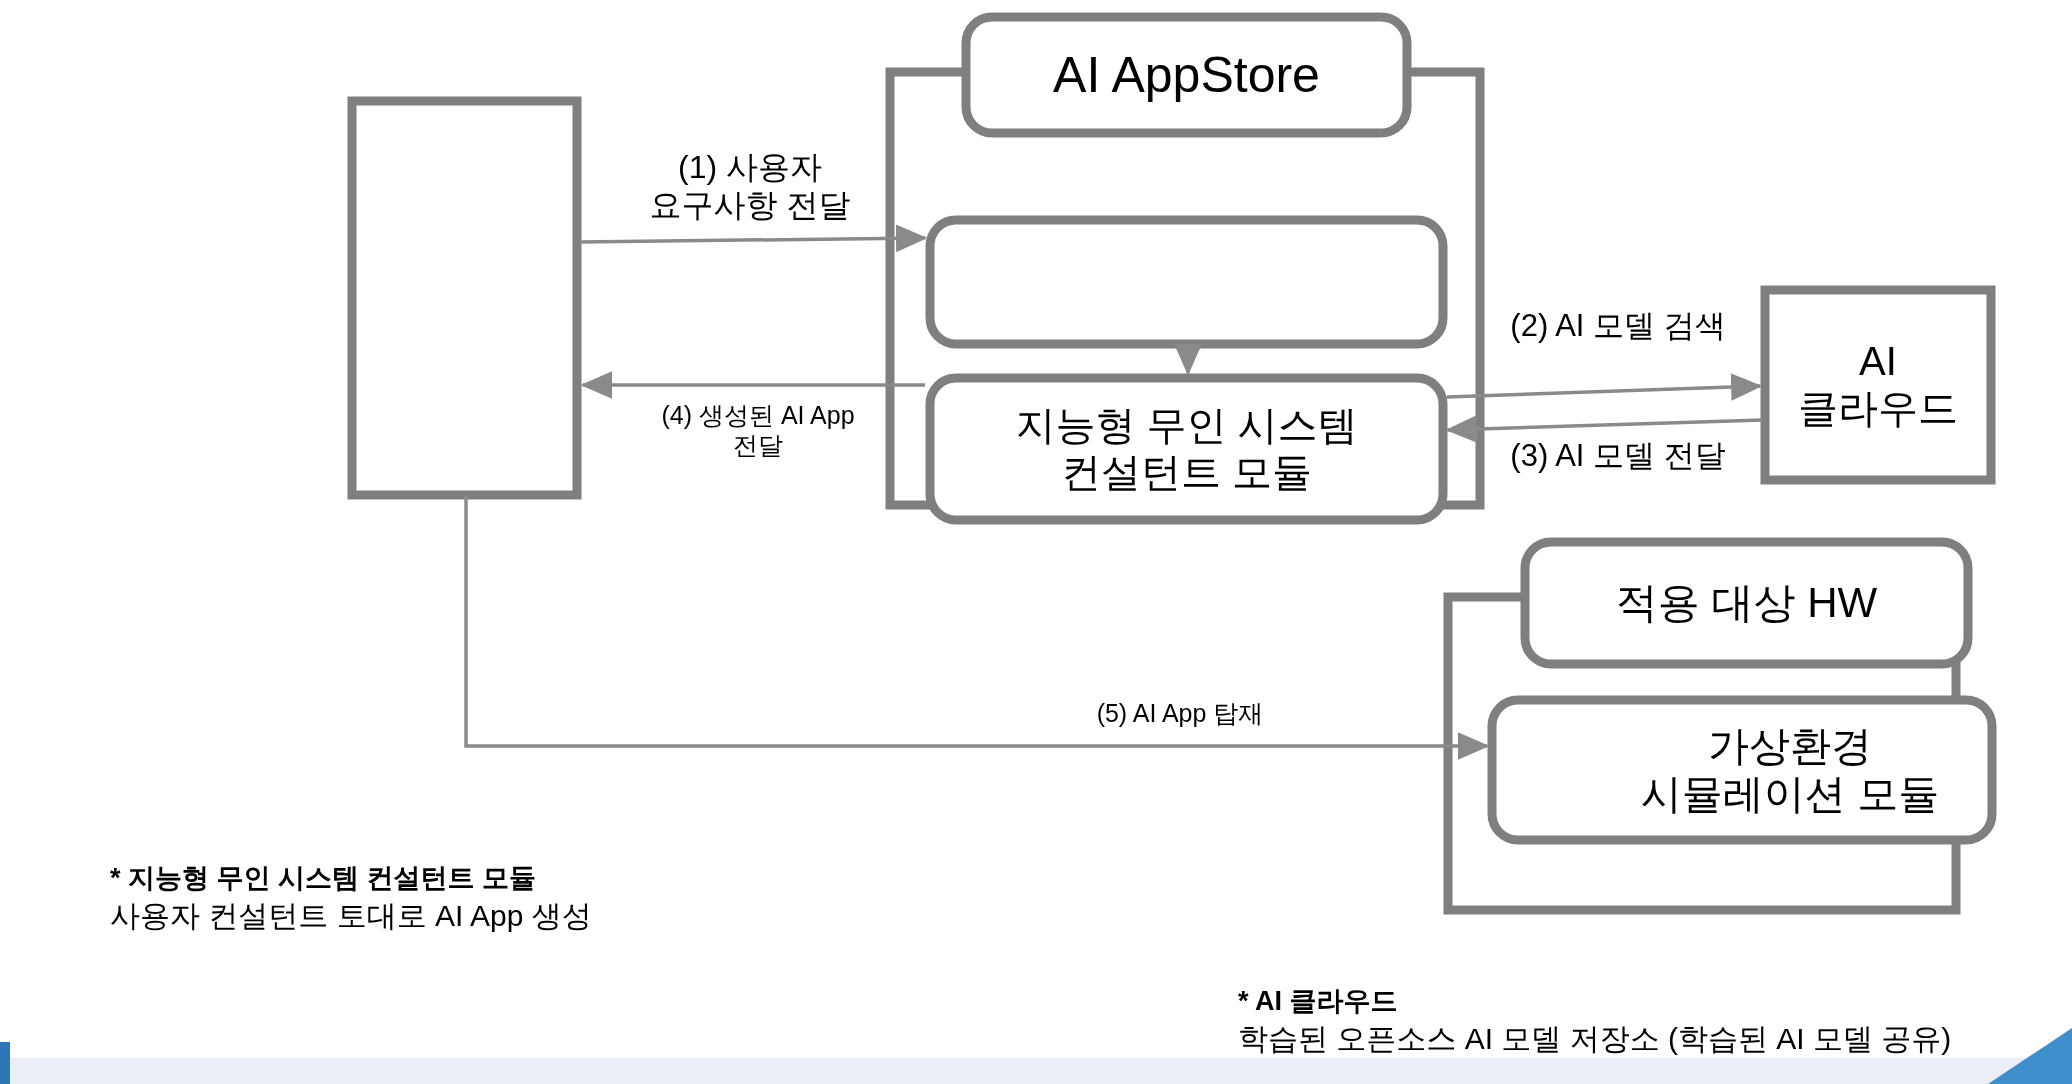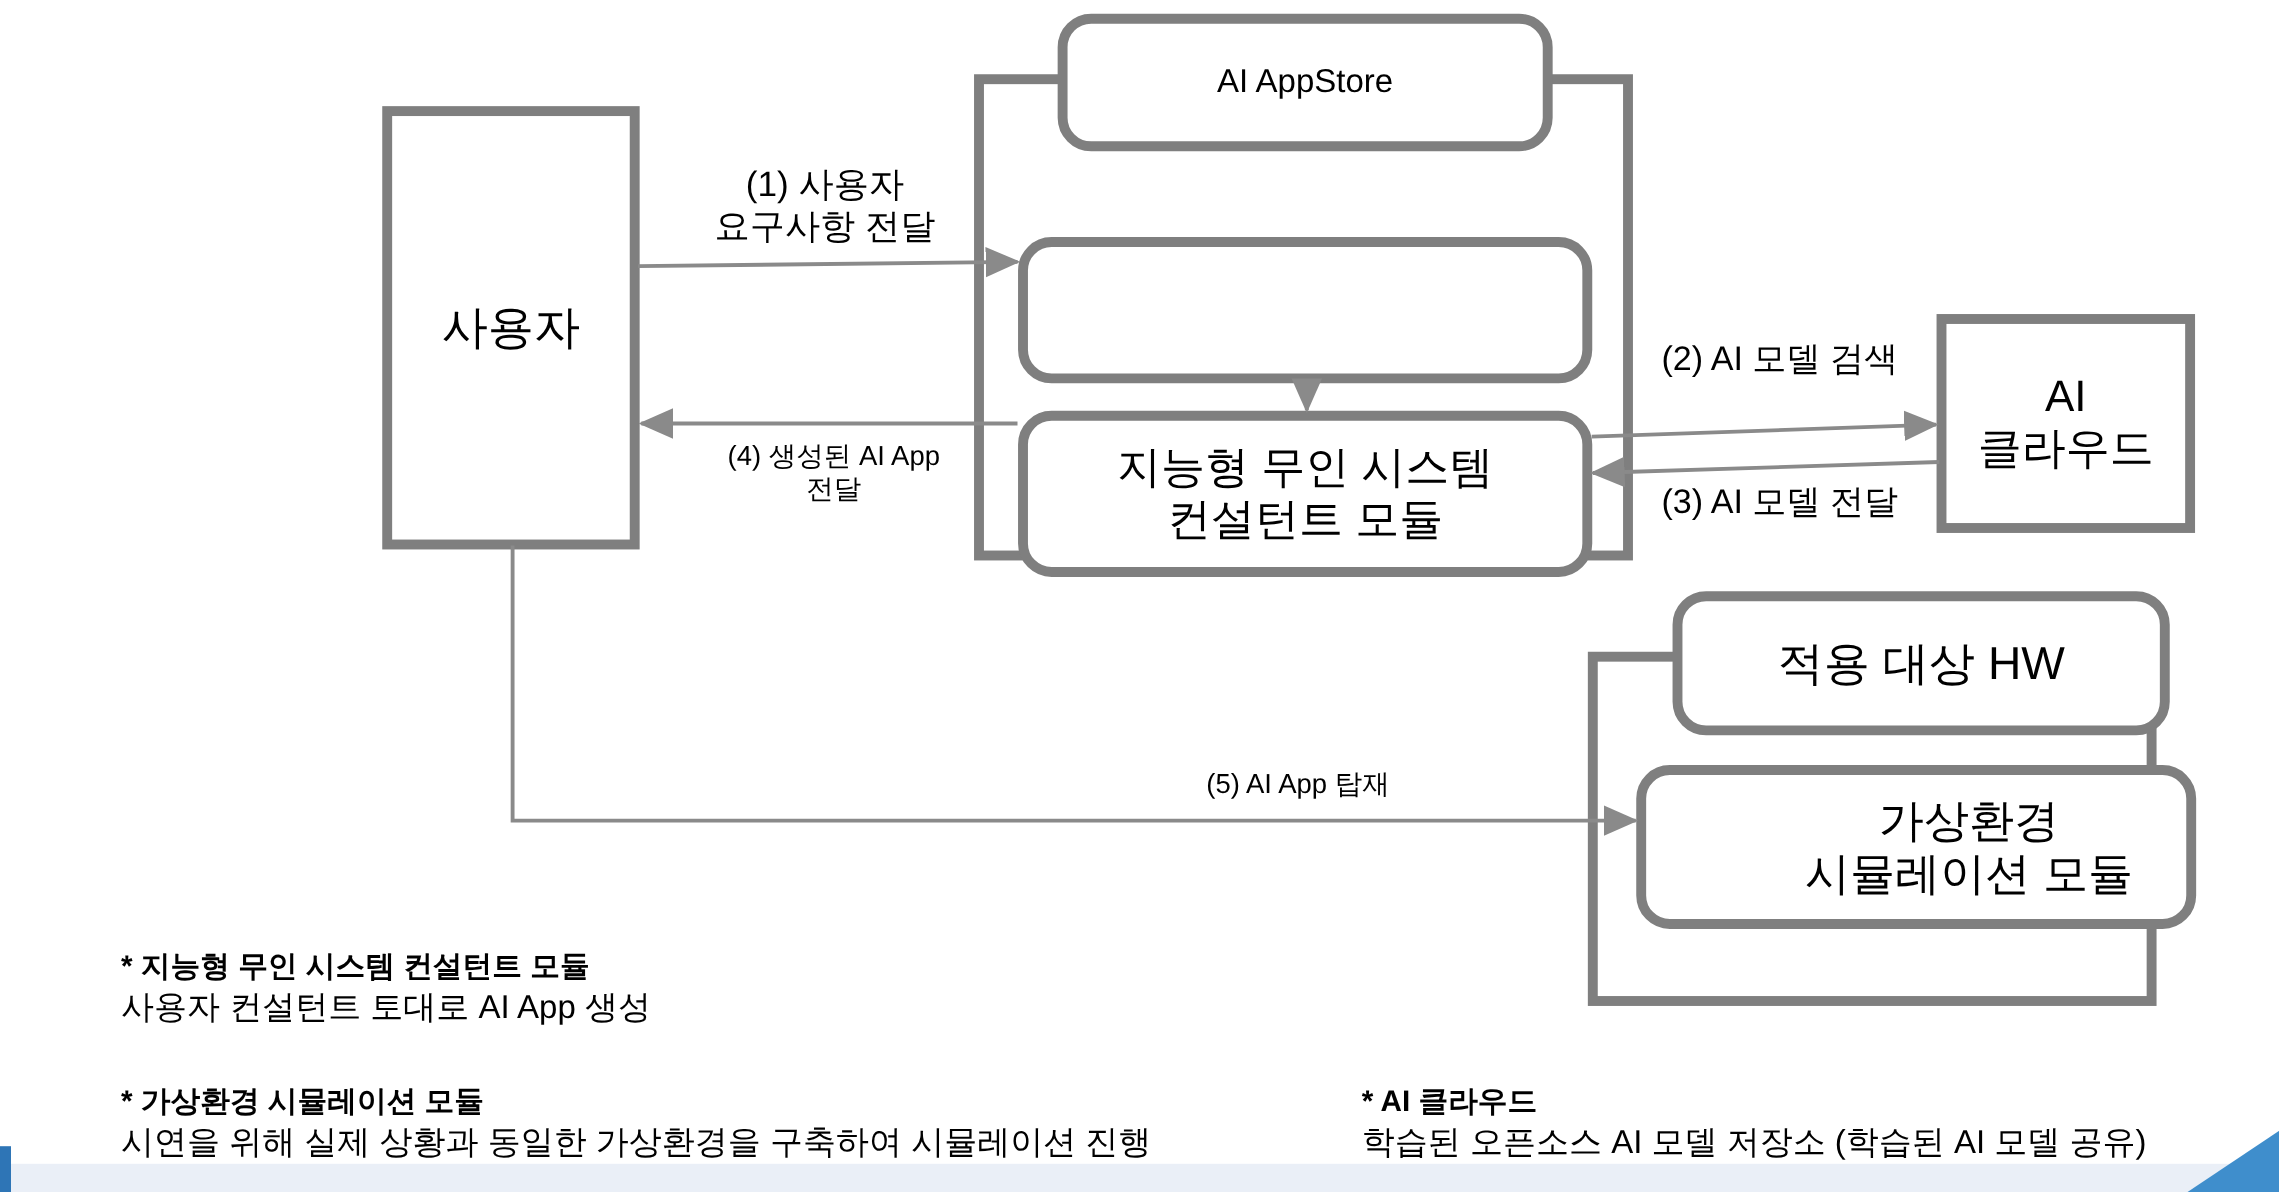--- a/index.html
+++ b/index.html
@@ -91,23 +91,22 @@
 
     <path d="M1447,397 L1760,386" fill="none" stroke="#8a8a8a" stroke-width="3.5" marker-end="url(#ahd)"></path>
 
     <path d="M1763,420 L1448,430" fill="none" stroke="#8a8a8a" stroke-width="3.5" marker-end="url(#ahd)"></path>
 
     <path d="M925,385 L583,385" fill="none" stroke="#8a8a8a" stroke-width="3.5" marker-end="url(#ahd)"></path>
 
     <path d="M466,496 L466,746 L1487,746" fill="none" stroke="#8a8a8a" stroke-width="3.5" marker-end="url(#ahd)"></path>
   </svg>
 
-  <div class="boxlabel" style="left:352px;top:101px;width:225px;height:394px;font-size:42px;">사용자</div>
 
-  <div class="boxlabel" style="left:966px;top:17px;width:441px;height:116px;font-size:30px;">AI AppStore</div>
+  <div class="boxlabel" style="left:966px;top:17px;width:441px;height:116px;font-size:50px;">AI AppStore</div>
 
 
   <div class="boxlabel" style="left:930px;top:378px;width:513px;height:142px;font-size:40px;">지능형 무인 시스템
 컨설턴트 모듈</div>
 
   <div class="boxlabel" style="left:1765px;top:290px;width:226px;height:190px;font-size:40px;">AI
 클라우드</div>
 
   <div class="boxlabel" style="left:1525px;top:542px;width:443px;height:122px;font-size:42px;">적용 대상 HW</div>
 
@@ -124,24 +123,20 @@
   <div class="edgelabel" style="left:598px;top:400px;width:320px;font-size:25px;">(4) 생성된 AI App
 전달</div>
 
   <div class="edgelabel" style="left:1000px;top:698px;width:360px;font-size:25px;">(5) AI App 탑재</div>
 
   <div class="note" style="left:68px;top:862px;width:1000px;">
     <div class="nt-title">* 지능형 무인 시스템 컨설턴트 모듈</div>
     <div class="nt-body">사용자 컨설턴트 토대로 AI App 생성</div>
   </div>
 
-  <div class="note" style="left:68px;top:985px;width:1180px;">
-    <div class="nt-title">* 가상환경 시뮬레이션 모듈</div>
-    <div class="nt-body">시연을 위해 실제 상황과 동일한 가상환경을 구축하여 시뮬레이션 진행</div>
-  </div>
 
   <div class="note" style="left:1196px;top:985px;width:880px;">
     <div class="nt-title">* AI 클라우드</div>
     <div class="nt-body">학습된 오픈소스 AI 모델 저장소 (학습된 AI 모델 공유)</div>
   </div>
 
   <div class="footer-band"></div>
   <div class="footer-accent"></div>
   <div class="footer-tri"></div>
 

